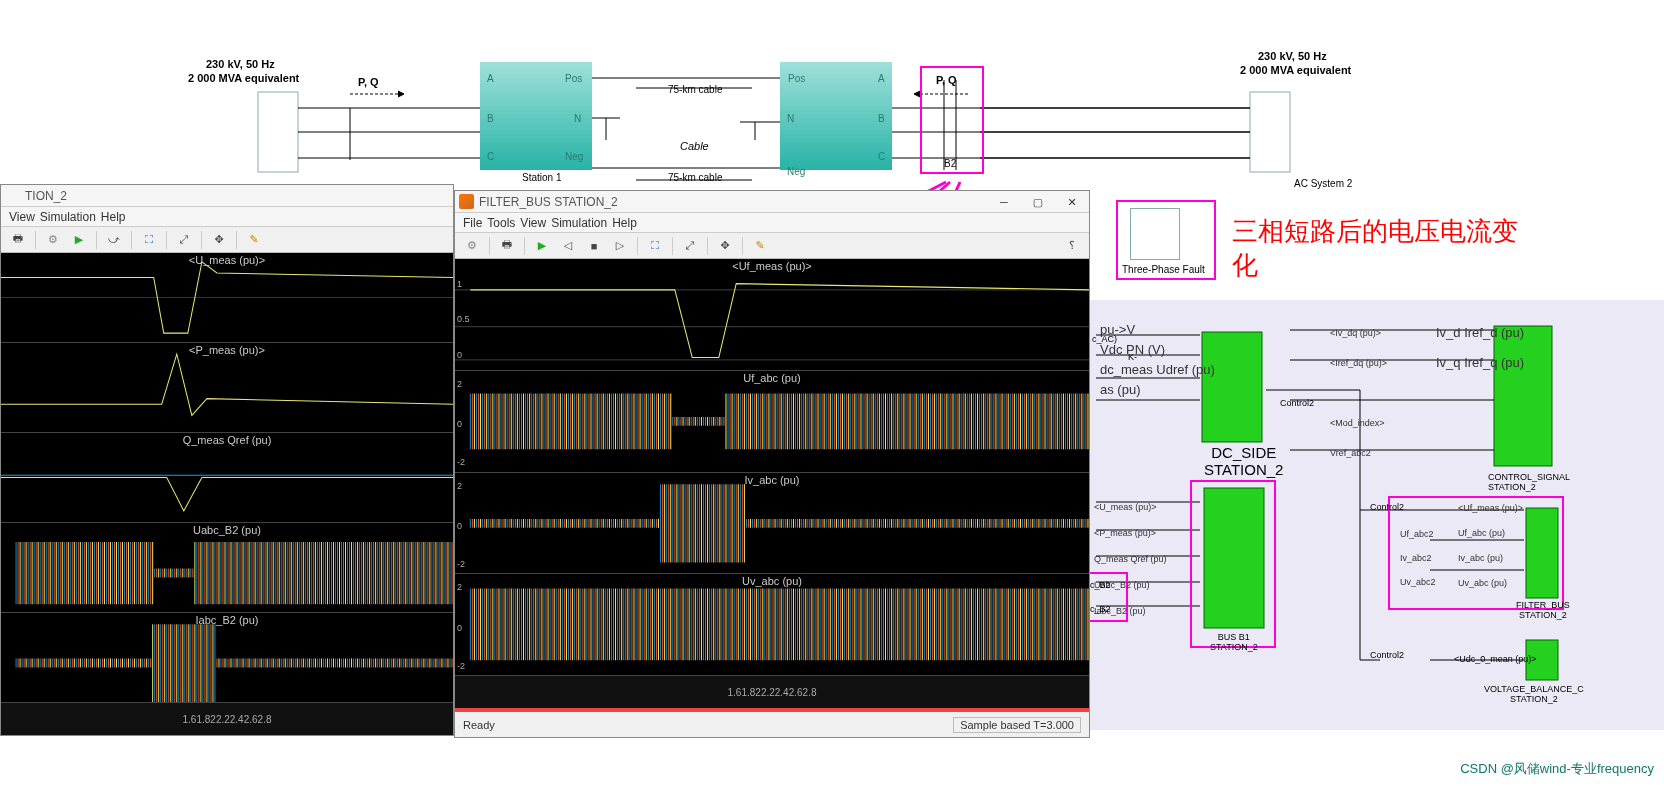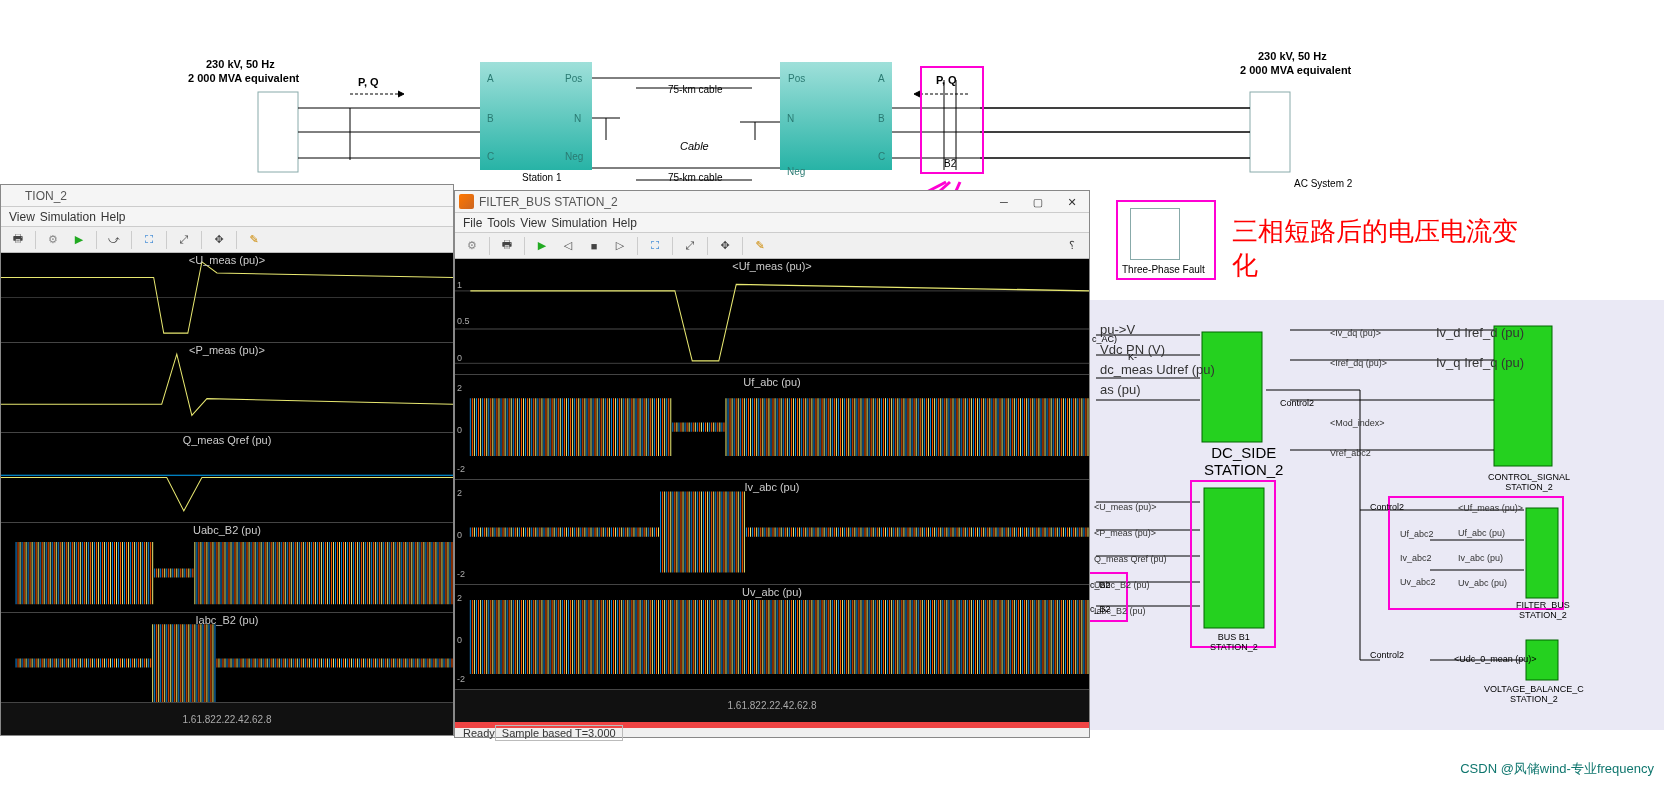--- a/index.html
+++ b/index.html
@@ -15,21 +15,21 @@
   .scope-menu span{cursor:default}
   .scope-tools{background:#f0f0f0;border-bottom:1px solid #bbb;height:26px;display:flex;align-items:center;gap:4px;padding:0 6px;color:#444}
   .tb-btn{width:22px;height:22px;display:flex;align-items:center;justify-content:center;border:1px solid transparent;border-radius:3px;background:transparent}
   .tb-sep{width:1px;height:18px;background:#ccc;margin:0 2px}
   .plot-area{flex:1;display:flex;flex-direction:column;background:#000}
   .plot{flex:1;position:relative;border-bottom:1px solid #444;overflow:hidden}
   .plot-title{color:#ccc;font-size:11px;text-align:center;line-height:14px;position:relative;z-index:2}
   .plot svg{position:absolute;inset:0;width:100%;height:100%}
   .axis-row{height:32px;background:#111;color:#aaa;display:flex;justify-content:center;font-size:10px;align-items:center}
   .ytick{position:absolute;left:2px;color:#aaa;font-size:9px;z-index:2}
-  .status-bar{height:15px;background:#f0f0f0;border-top:6px solid #ef4444;display:flex;align-items:center;padding:0 8px;font-size:11px;color:#333}
+  .status-bar{height:29px;background:#f0f0f0;border-top:4px solid #ef4444;display:flex;justify-content:space-between;align-items:center;padding:0 8px;font-size:11px;color:#333}
 
   
   .hi{position:absolute;border:2px solid #ff00d4}
 
   
   .wm{position:absolute;right:10px;bottom:8px;color:#0f766e;font-size:13px;pointer-events:none}
 
   .annot{position:absolute;color:#ff0000;font-size:26px;line-height:34px;font-weight:500}
 </style>
 </head>
@@ -145,21 +145,21 @@
 <div class="hi" style="left:1388px;top:496px;width:176px;height:114px"></div>
 
 <div class="annot" style="left:1232px;top:214px;width:300px">三相短路后的电压电流变化</div>
 
 <div style="position:absolute;left:1204px;top:444px;font-size:15px;text-align:center;white-space:pre">DC_SIDE
 STATION_2</div>
 <div style="position:absolute;left:1210px;top:632px;font-size:9px;text-align:center;white-space:pre">BUS B1
 STATION_2</div>
 <div style="position:absolute;left:1516px;top:600px;font-size:9px;text-align:center;white-space:pre">FILTER_BUS
 STATION_2</div>
-<div style="position:absolute;left:1488px;top:472px;font-size:9px;text-align:center;white-space:pre">CONTROL_SIGNAL
+<div style="position:absolute;left:1488px;top:472px;font-size:9px;text-align:left;white-space:pre">CONTROL_SIGNAL
 STATION_2</div>
 <div style="position:absolute;left:1484px;top:684px;font-size:9px;text-align:center;white-space:pre">VOLTAGE_BALANCE_C
 STATION_2</div>
 
 <div style="position:absolute;left:1100px;top:320px;font-size:13px;color:#333;line-height:20px">
   <div>pu-&gt;V</div>
   <div>Vdc PN (V)</div>
   <div>dc_meas  Udref (pu)</div>
   <div>as (pu)</div>
 </div>

